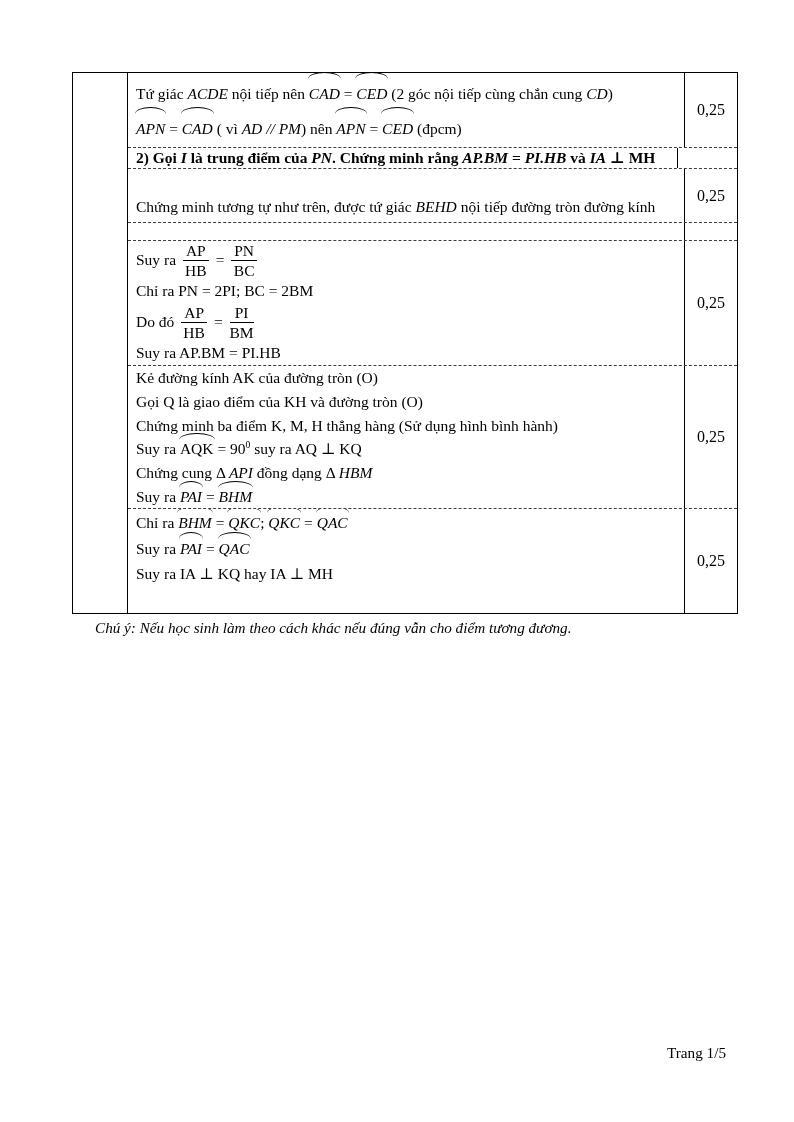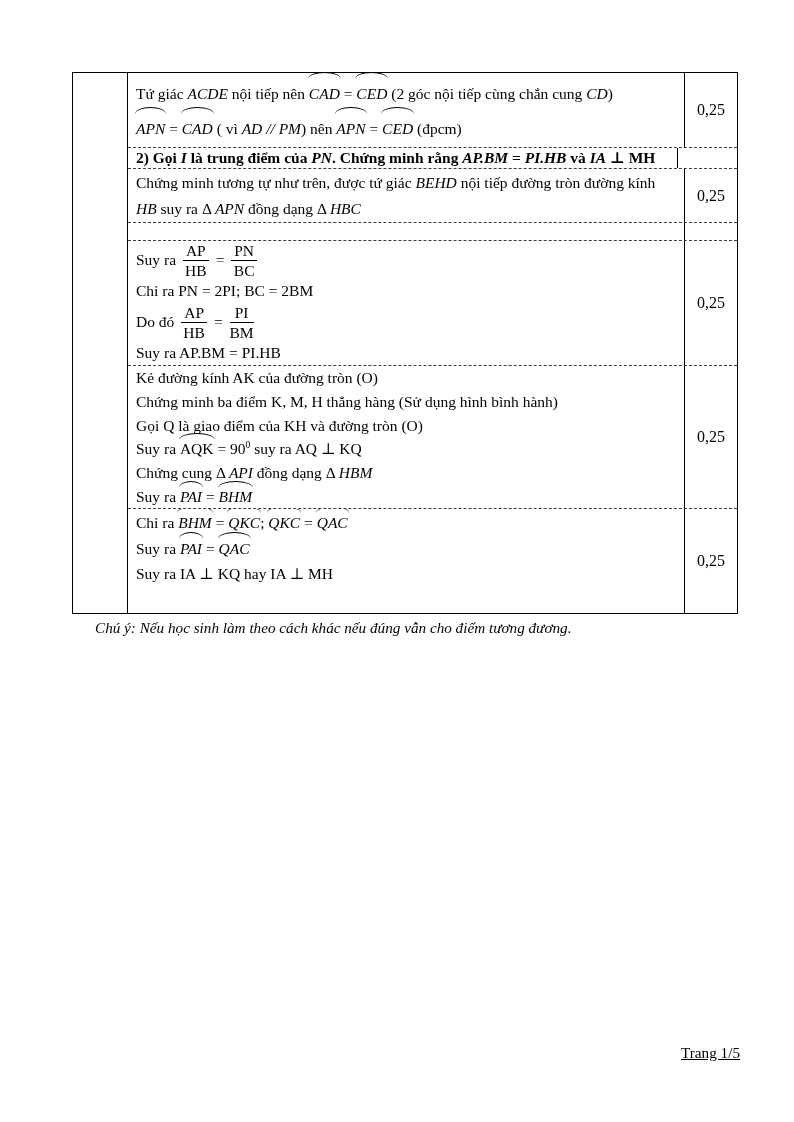--- a/index.html
+++ b/index.html
@@ -28,21 +28,21 @@
   .cell.content{flex:1;padding:0 6px 0 8px;border-right:1px solid #000;overflow:hidden;font-size:15.5px;}
   .cell.score{width:52px;display:flex;align-items:center;justify-content:center;font-size:16px;}
 
   .row-0{height:75px;}
   .row-0 .cell.content{padding-top:3px;}
   .row-0 .line{line-height:35px;}
   .row-1{height:21px;gap:7px;}
   .row-1 .line{line-height:19px;}
   .row-2{height:54px;}
   .row-2 .cell.content{padding-top:1px;}
-  .row-2 .line{line-height:26px;}
+  .row-2 .line{line-height:26px;margin-top:24px;}
   .row-3{height:18px;}
   .row-4{height:125px;}
   .row-4 .line{line-height:24px;}
   .row-5{height:143px;}
   .row-5 .line{line-height:23.8px;}
   .row-6{height:104px;}
   .row-6 .cell.content{padding-top:1px;}
   .row-6 .line{line-height:25.5px;}
 
   
@@ -62,23 +62,22 @@
   .frac{display:inline-block;text-align:center;margin:4px 3px;}
   .frac .num{display:block;border-bottom:1.3px solid #000;padding:0 3px 1px;line-height:17px;}
   .frac .den{display:block;padding-top:1px;line-height:17px;}
 
   
   .note{
     position:absolute;left:95px;top:617px;
     font-size:15.2px;font-style:italic;line-height:22px;
   }
   .pagenum{
-    position:absolute;right:54px;top:1044px;
+    position:absolute;right:68px;top:1044px;
     font-size:15.2px;
-    text-decoration:underline;
   }
 </style>
 </head>
 <body>
 
 <div class="page">
 
   <div class="atable">
     <div class="qcol"></div>
     <div class="rows">
@@ -121,22 +120,22 @@
               <span> = </span>
               <span class="frac"><span class="num">PI</span><span class="den">BM</span></span>
             </div>
             <div class="line"><span>Suy ra AP.BM = PI.HB</span></div>
           </div>
           <div class="cell score">0,25</div>
         </div>
         <div class="trow row-5">
           <div class="cell content">
             <div class="line"><span>Kẻ đường kính AK của đường tròn (O)</span></div>
+            <div class="line"><span>Gọi Q là giao điểm của KH và đường tròn (O)</span></div>
             <div class="line"><span>Chứng minh ba điểm K, M, H thẳng hàng (Sử dụng hình bình hành)</span></div>
-            <div class="line"><span>Gọi Q là giao điểm của KH và đường tròn (O)</span></div>
             <div class="line"><span>Suy ra </span><span class="arc">AQK</span><span> = 90</span><span class="sup">0</span><span> suy ra  AQ ⊥ KQ</span></div>
             <div class="line"><span>Chứng cung </span><span>Δ </span><span class="i">API</span><span> đồng dạng </span><span>Δ </span><span class="i">HBM</span></div>
             <div class="line"><span>Suy ra </span><span class="i arc">PAI</span><span> = </span><span class="i arc">BHM</span></div>
           </div>
           <div class="cell score">0,25</div>
         </div>
         <div class="trow row-6">
           <div class="cell content">
             <div class="line"><span>Chỉ ra  </span><span class="i arc">BHM</span><span> = </span><span class="i arc">QKC</span><span>; </span><span class="i arc">QKC</span><span> = </span><span class="i arc">QAC</span></div>
             <div class="line"><span>Suy ra </span><span class="i arc">PAI</span><span> = </span><span class="i arc">QAC</span></div>

